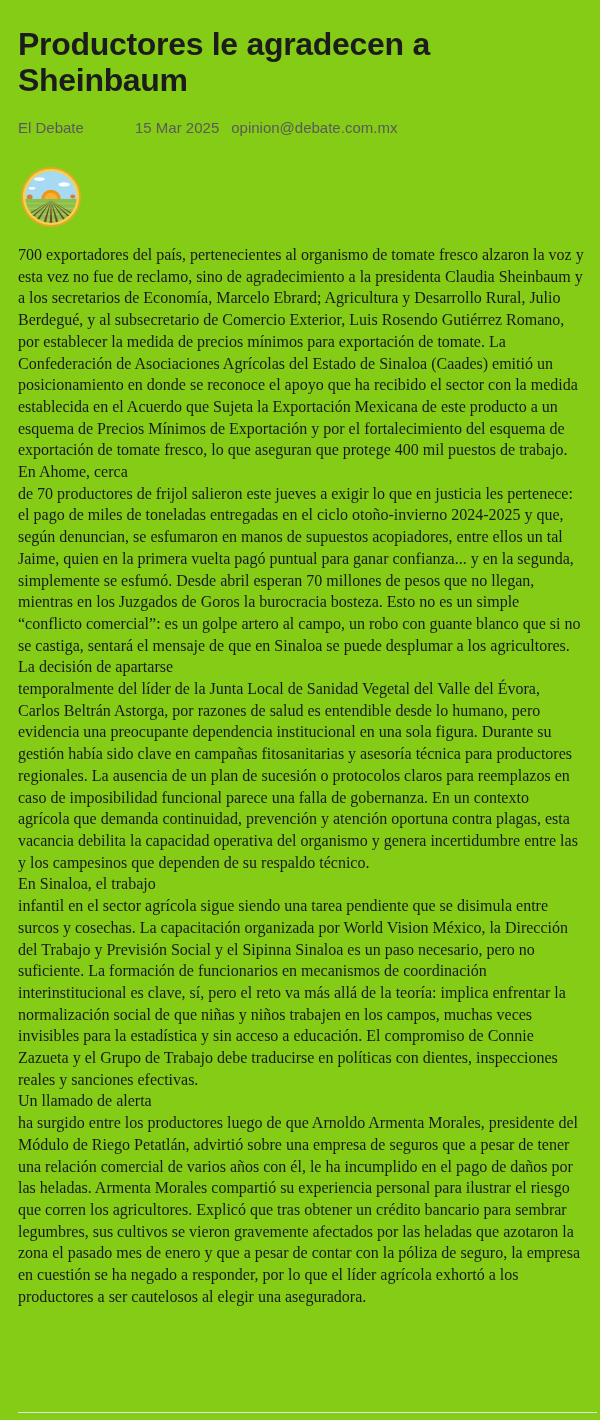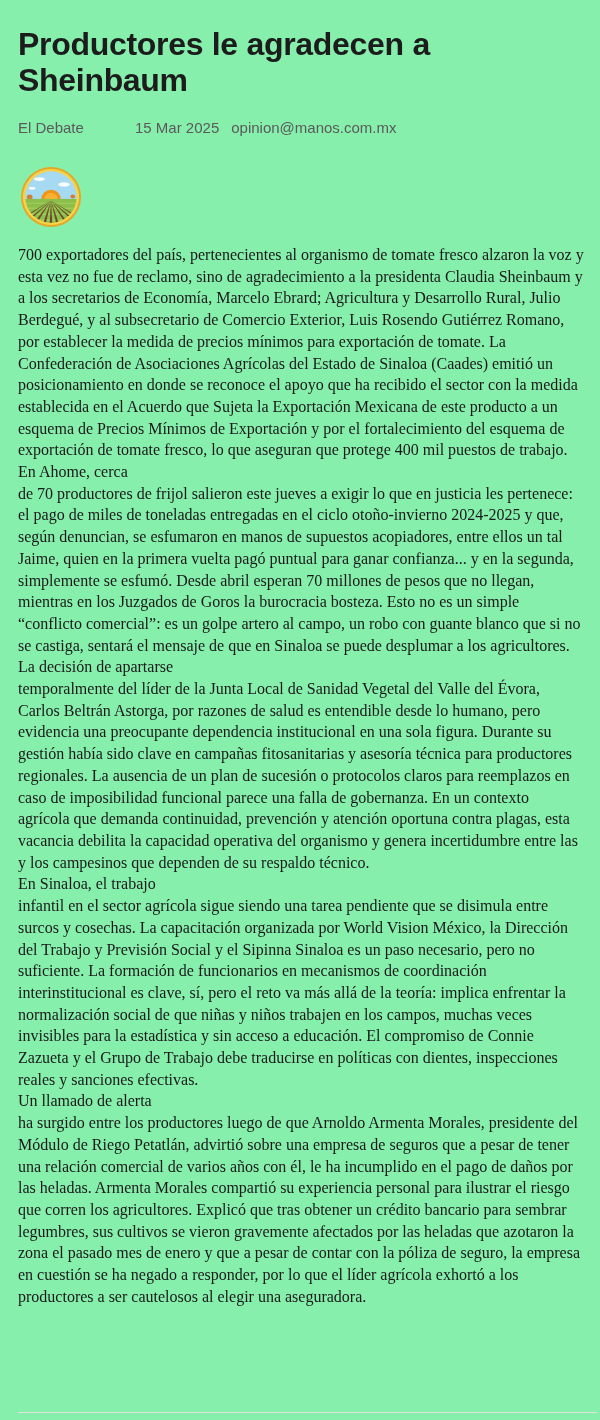--- a/index.html
+++ b/index.html
@@ -1,20 +1,20 @@
 <!DOCTYPE html>
 <html lang="es"><head>
 <meta charset="utf-8">
 <style>
   html, body { margin: 0; padding: 0; background: #ffffff; }
   .page {
     position: relative;
     width: 600px;
     height: 1420px;
-    background: #86efac;
+    background: #84cc16;
     overflow: hidden;
     font-family: "Liberation Sans", sans-serif;
   }
   .title {
     margin: 0;
     padding: 26px 30px 0 18px;
     font-size: 32px;
     line-height: 36px;
     font-weight: 700;
     letter-spacing: -0.3px;
@@ -60,21 +60,21 @@
 </head>
 <body>
 
 <div class="page">
 
   <h1 class="title">Productores le agradecen a Sheinbaum</h1>
 
   <div class="byline">
     <span class="source">El Debate</span>
     <span class="date">15 Mar 2025</span>
-    <span class="email">opinion@manos.com.mx</span>
+    <span class="email">opinion@debate.com.mx</span>
   </div>
 
   <div class="logo-wrap">
     <svg width="62" height="62" viewBox="0 0 64 64" aria-hidden="true">
       <defs>
         <clipPath id="logo-clip">
             <circle cx="32" cy="32" r="26.5"></circle>
           </clipPath>
       </defs>
       <circle cx="32" cy="32" r="31" fill="#e2a82a"></circle>

